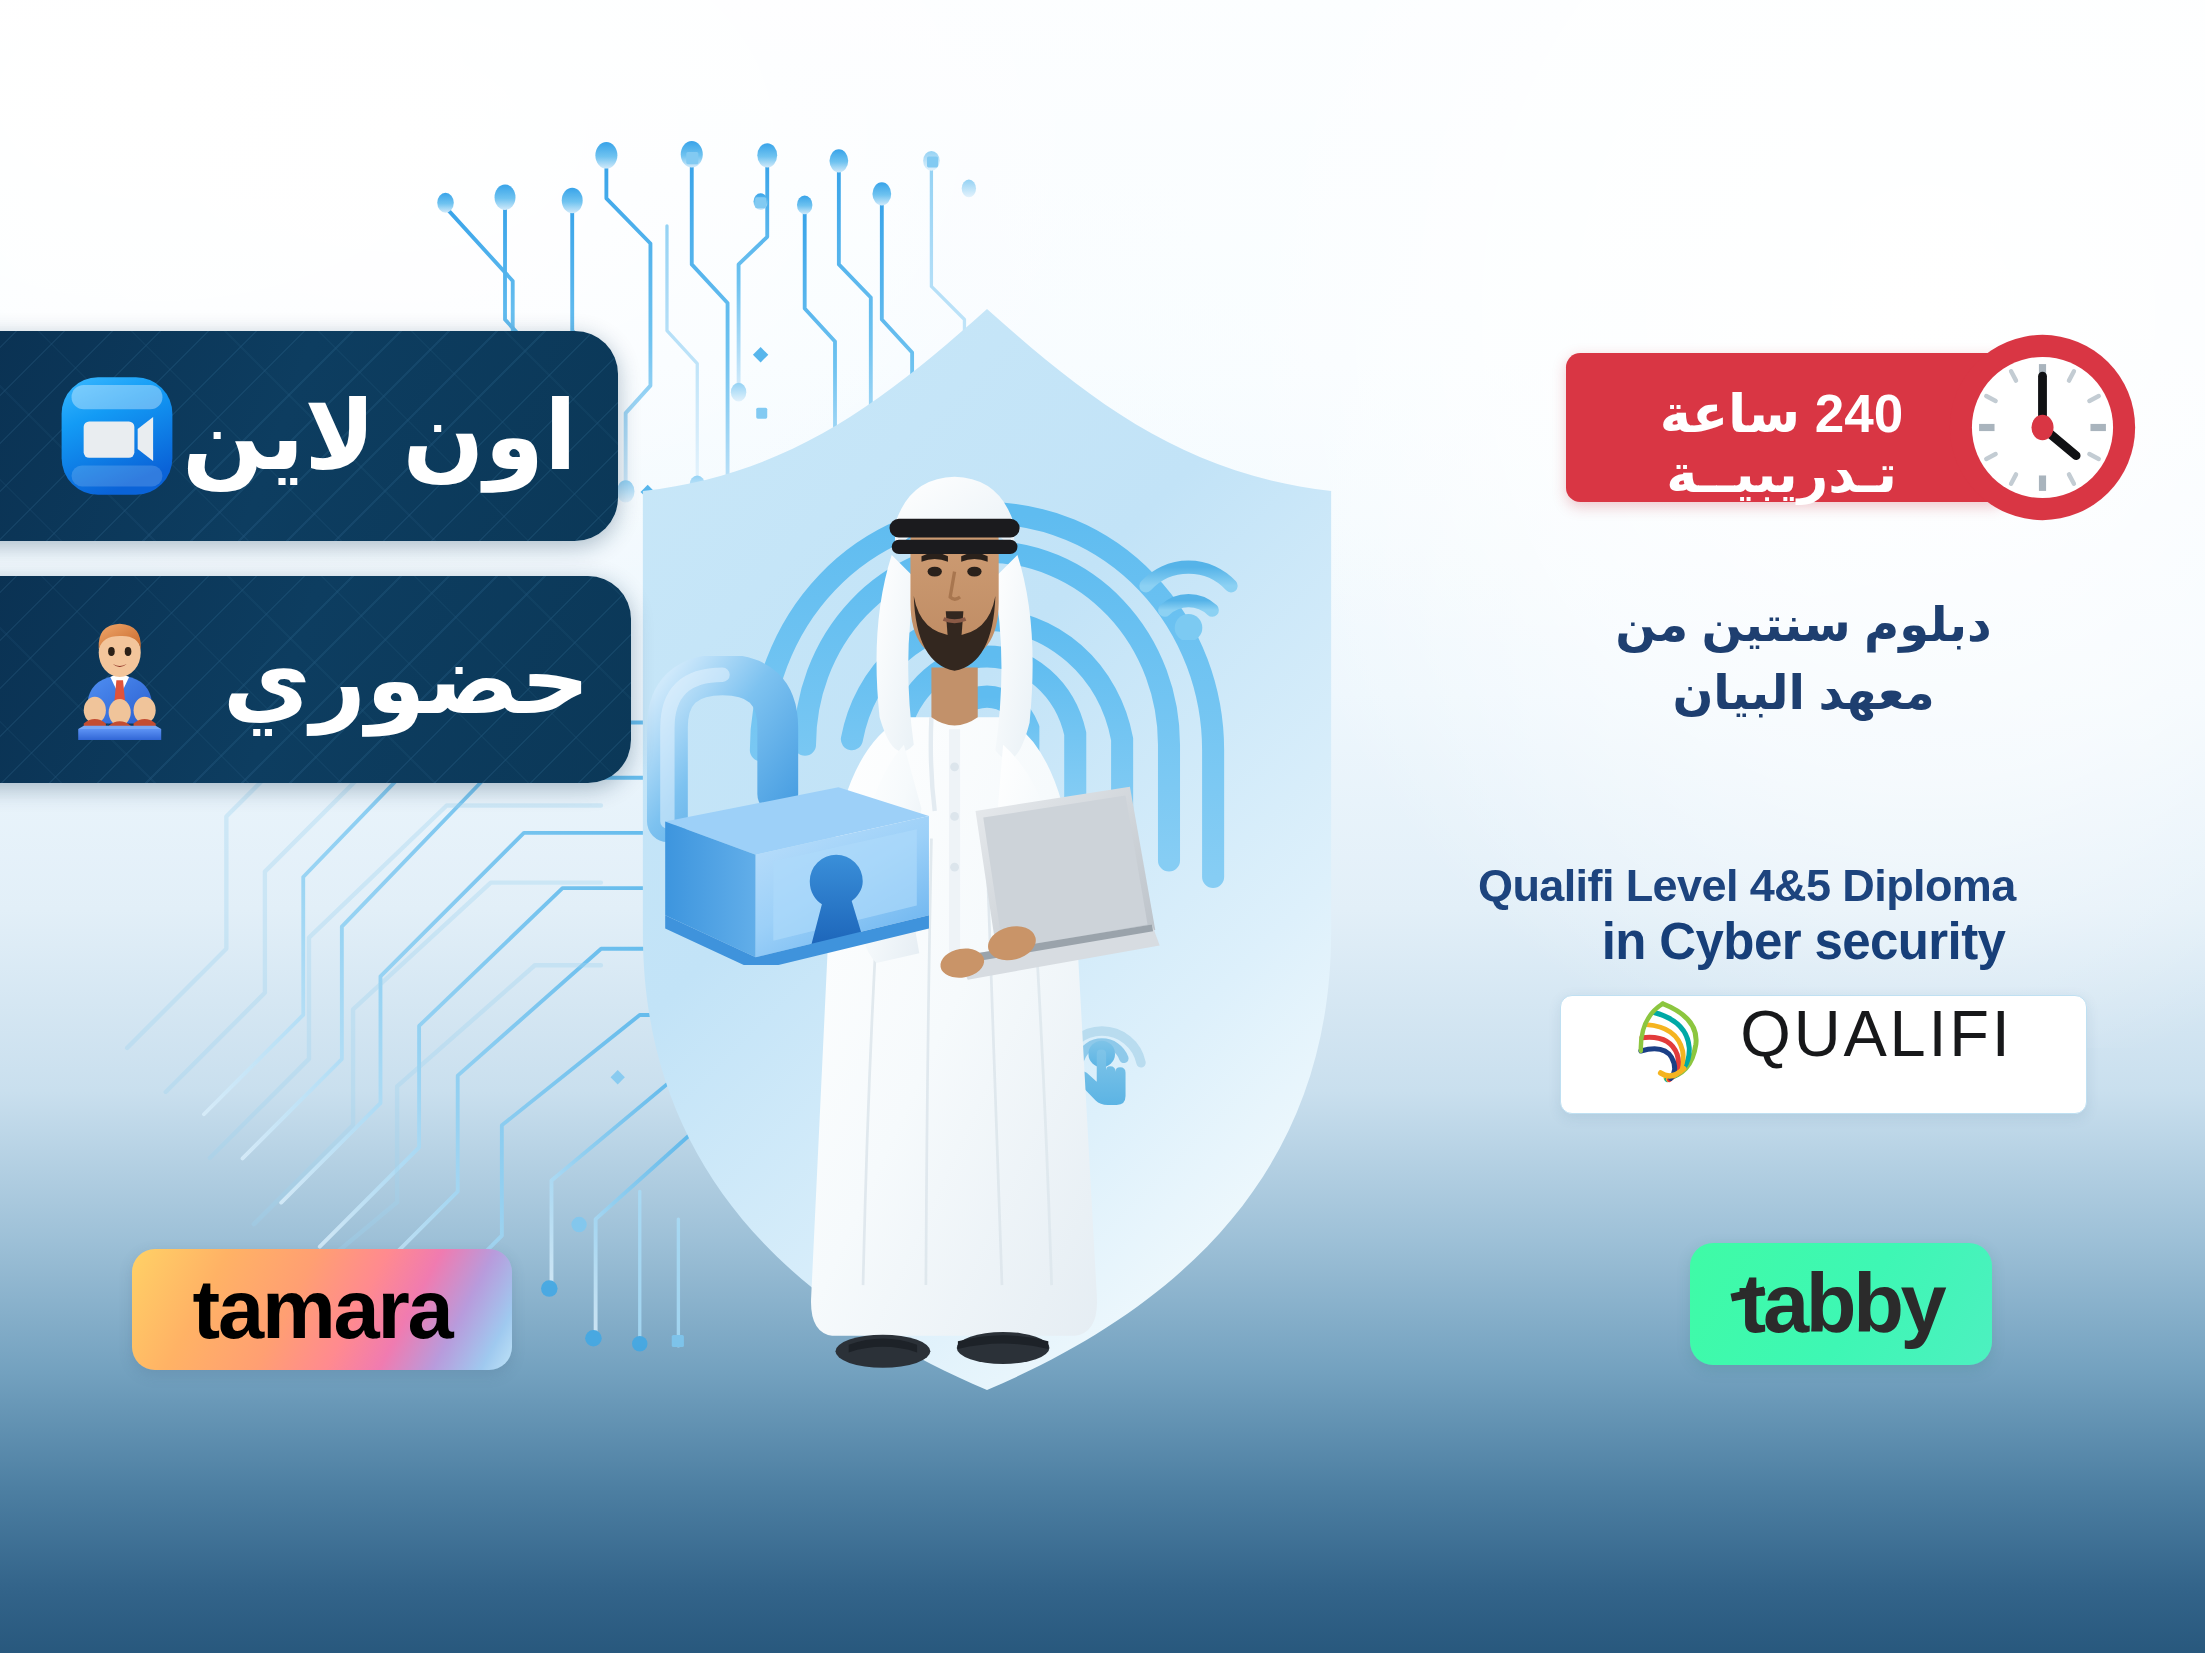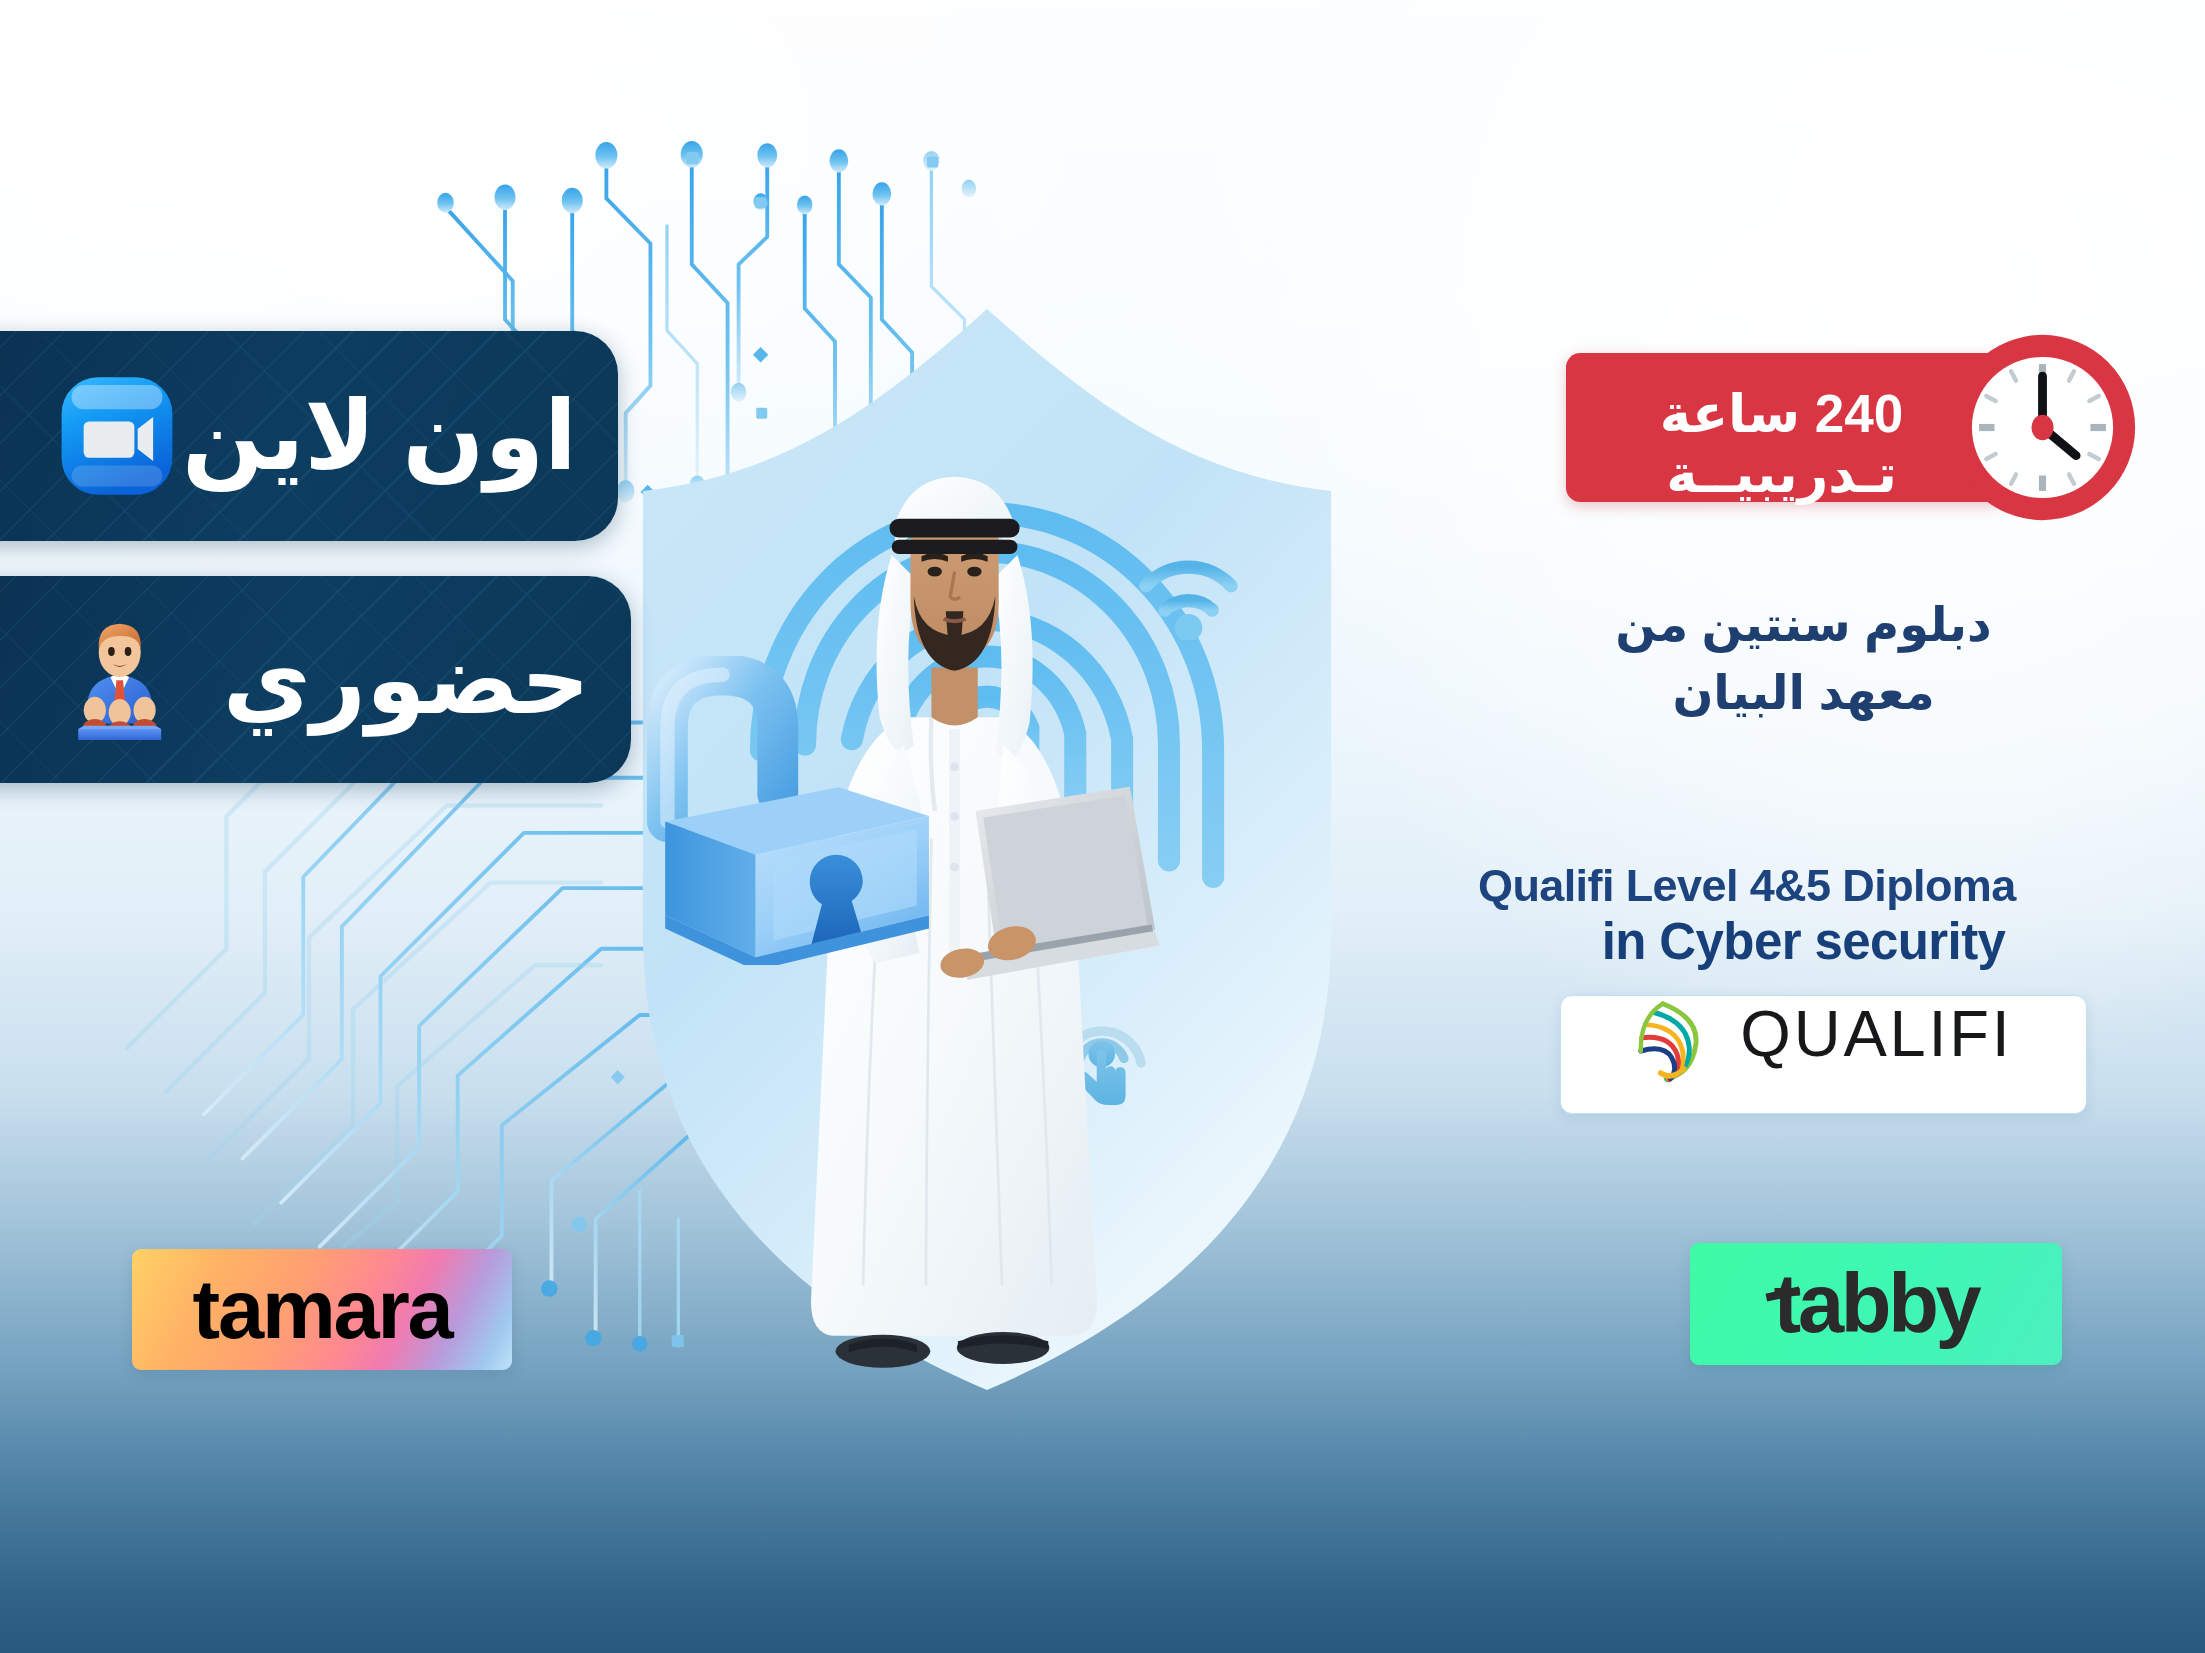--- a/index.html
+++ b/index.html
@@ -120,31 +120,31 @@
     box-shadow:0 3.3px 13.2px rgba(30,80,120,.10);
   }
   #qualifi-word{
     font-size:65px;font-weight:400;color:#17181a;letter-spacing:2.8px;
     font-family:"Liberation Sans","DejaVu Sans",sans-serif;
   }
 
   
   .pay-pill{
     position:absolute;display:flex;align-items:center;justify-content:center;
-    border-radius:9px;
+    border-radius:23px;
   }
   #tamara-pill{
     left:132px;top:1249px;width:380px;height:121px;
     background:
       linear-gradient(118deg,#ffd166 0%,#ffb265 22%,#ff9f72 42%,#ff8a8f 58%,#f07bb0 70%,#b89bdc 82%,#9fc9ef 93%,#bfe3f7 100%);
     box-shadow:0 4.4px 14.3px rgba(60,90,120,.18);
   }
   #tamara-word{font-size:83px;font-weight:700;color:#000;letter-spacing:-2.2px;}
   #tabby-pill{
-    left:1690px;top:1243px;width:372px;height:122px;
+    left:1690px;top:1243px;width:302px;height:122px;
     background:linear-gradient(120deg,#3ffba6 0%,#3ef7b4 55%,#4df0c0 100%);
     box-shadow:0 4.4px 14.3px rgba(40,120,110,.18);
   }
   #tabby-word{font-size:83px;font-weight:700;color:#2b2b2b;letter-spacing:-3.3px;}
   #tabby-word .tcross{position:relative;}
   #tabby-word .tcross::before{
     content:"";position:absolute;left:-7.7px;top:.40em;width:34px;height:8.3px;
     background:#2b2b2b;transform:rotate(-12deg);
   }
 

